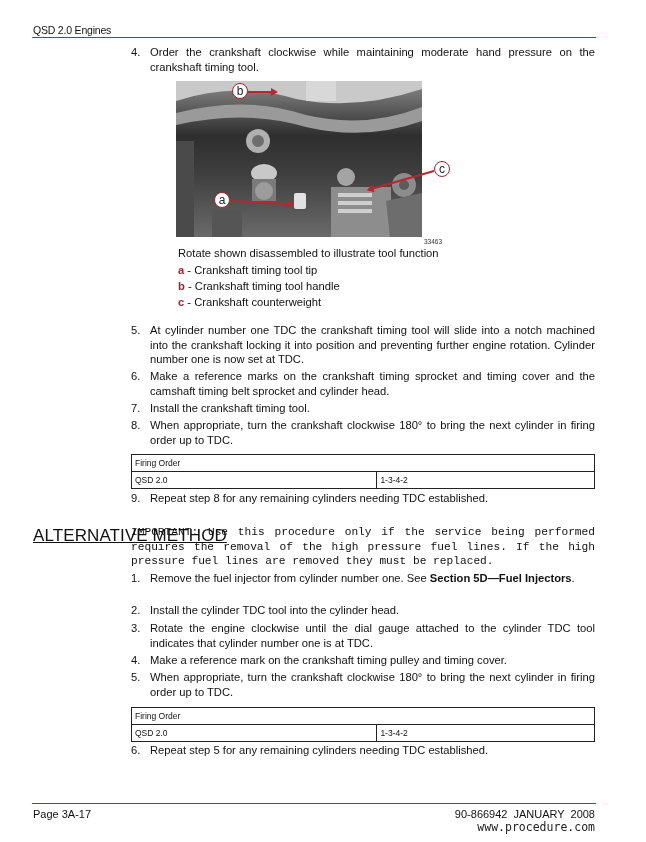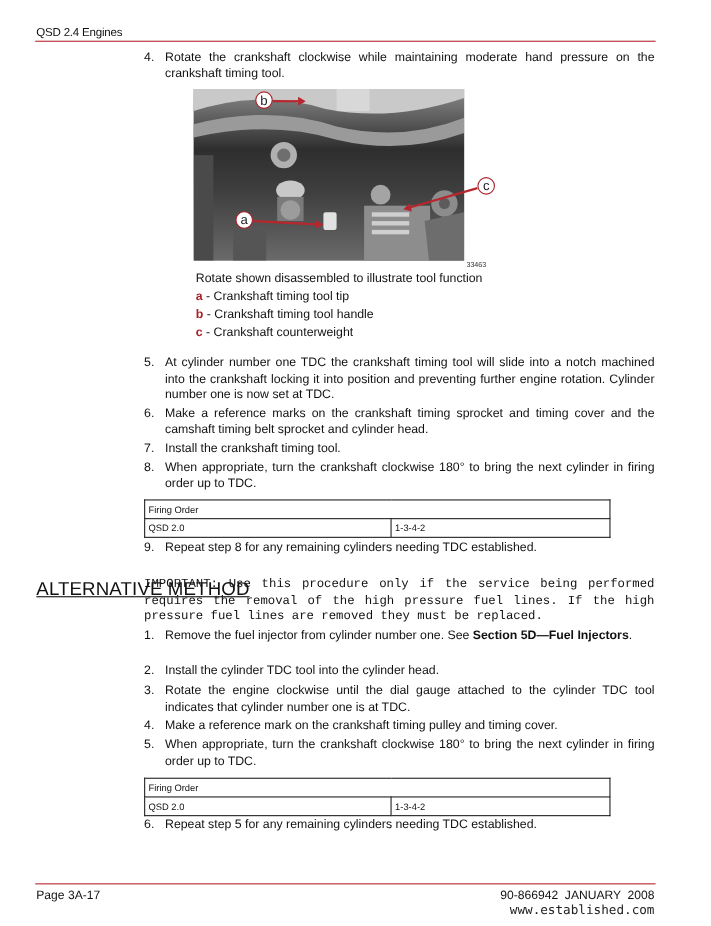--- a/index.html
+++ b/index.html
@@ -23,36 +23,36 @@
   .caption { position: absolute; left: 178px; top: 247px; font-size: 11.2px; }
   .legend { position: absolute; left: 178px; line-height: 15.5px; font-size: 11.2px; }
   .legend .key { color: #a8212a; font-weight: bold; }
 
   .callout { position: absolute; width: 16px; height: 16px; border: 1.5px solid #a8212a; border-radius: 50%;
              background: #fff; color: #222; font-size: 12px; text-align: center; line-height: 15px; box-sizing: border-box; }
   .arrow { position: absolute; height: 2px; background: #b8262e; transform-origin: left center; }
   .arrow::after { content: ""; position: absolute; right: -2px; top: -3px; border-left: 7px solid #b8262e;
                   border-top: 4px solid transparent; border-bottom: 4px solid transparent; }
 
-  table.fo { position: absolute; left: 131px; width: 424px; border-collapse: collapse; font-size: 8.5px; }
+  table.fo { position: absolute; left: 131px; width: 464px; border-collapse: collapse; font-size: 8.5px; }
   table.fo td { border: 1px solid #222; padding: 2px 3px; height: 12px; }
   table.fo td.val { text-align: left; }
 
   .section { position: absolute; left: 33px; top: 526px; font-size: 17px; letter-spacing: 0.1px; text-decoration: underline; }
   .important { position: absolute; left: 131px; top: 525px; width: 464px; line-height: 14.6px; text-align: justify; font-family: Liberation Mono, monospace; }
 </style>
 </head>
 <body>
 
-<div class="hdr">QSD 2.4 Engines</div>
+<div class="hdr">QSD 2.0 Engines</div>
 <div class="hdr-rule"></div>
 
 <div class="step" style="top:45px">
   <span class="num">4.</span>
-  <span class="txt">Rotate the crankshaft clockwise while maintaining moderate hand pressure on the crankshaft timing tool.</span>
+  <span class="txt">Order the crankshaft clockwise while maintaining moderate hand pressure on the crankshaft timing tool.</span>
 </div>
 
 <div class="figure">
   <svg width="246" height="156" viewBox="0 0 246 156">
     <path d="M0 20 Q60 0 120 18 Q180 30 246 8 L246 0 L0 0 Z" fill="#c9c9c9"></path>
     <path d="M0 32 Q70 14 130 34 Q190 48 246 26 L246 40 Q190 60 130 46 Q70 28 0 44 Z" fill="#9a9a9a"></path>
     <rect x="130" y="0" width="30" height="20" fill="#d8d8d8"></rect>
     <circle cx="82" cy="60" r="12" fill="#b0b0b0"></circle>
     <circle cx="82" cy="60" r="6" fill="#6e6e6e"></circle>
     <ellipse cx="88" cy="92" rx="13" ry="9" fill="#c8c8c8"></ellipse>
@@ -161,13 +161,13 @@
   </table>
 
 <div class="step" style="top:743px">
   <span class="num">6.</span>
   <span class="txt">Repeat step 5 for any remaining cylinders needing TDC established.</span>
 </div>
 
 <div class="ftr-rule"></div>
 <div class="ftr-left">Page 3A-17</div>
 <div class="ftr-right">90-866942  JANUARY  2008</div>
-<div class="ftr-url">www.established.com</div>
+<div class="ftr-url">www.procedure.com</div>
 
 </body></html>

